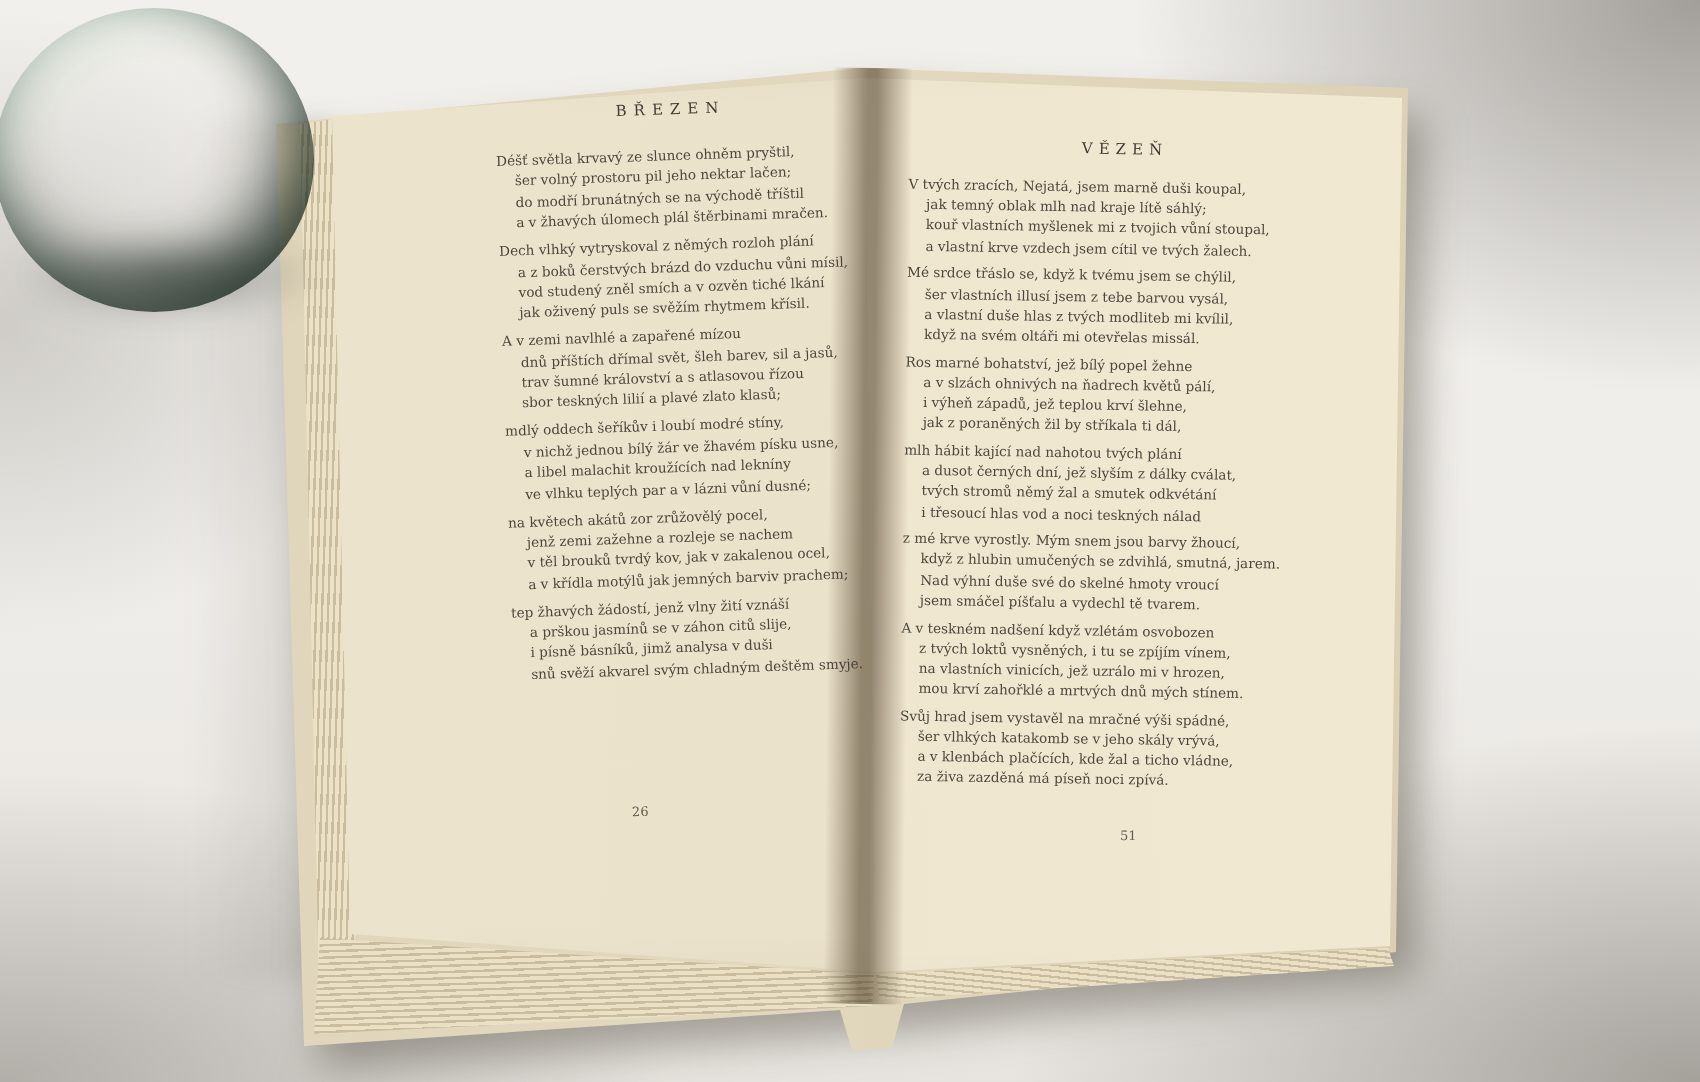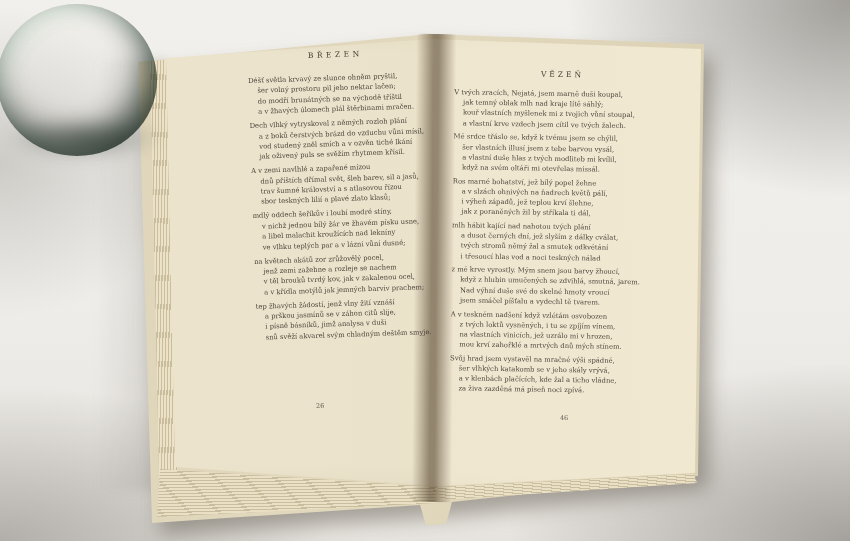--- a/index.html
+++ b/index.html
@@ -193,18 +193,18 @@
           </div>
           <div class="stanza">
 
         <div class="poem-line">Svůj hrad jsem vystavěl na mračné výši spádné,</div>
             <div class="poem-line">šer vlhkých katakomb se v jeho skály vrývá,</div>
             <div class="poem-line">a v klenbách plačících, kde žal a ticho vládne,</div>
             <div class="poem-line">za živa zazděná má píseň noci zpívá.</div>
           </div>
         </div>
     </div>
-    <div class="pageno pageno-right">46</div>
+    <div class="pageno pageno-right">51</div>
   </div>
 
   <div class="pw-shadow"></div>
   <div class="paperweight"></div>
 </div>
 
 </body></html>

